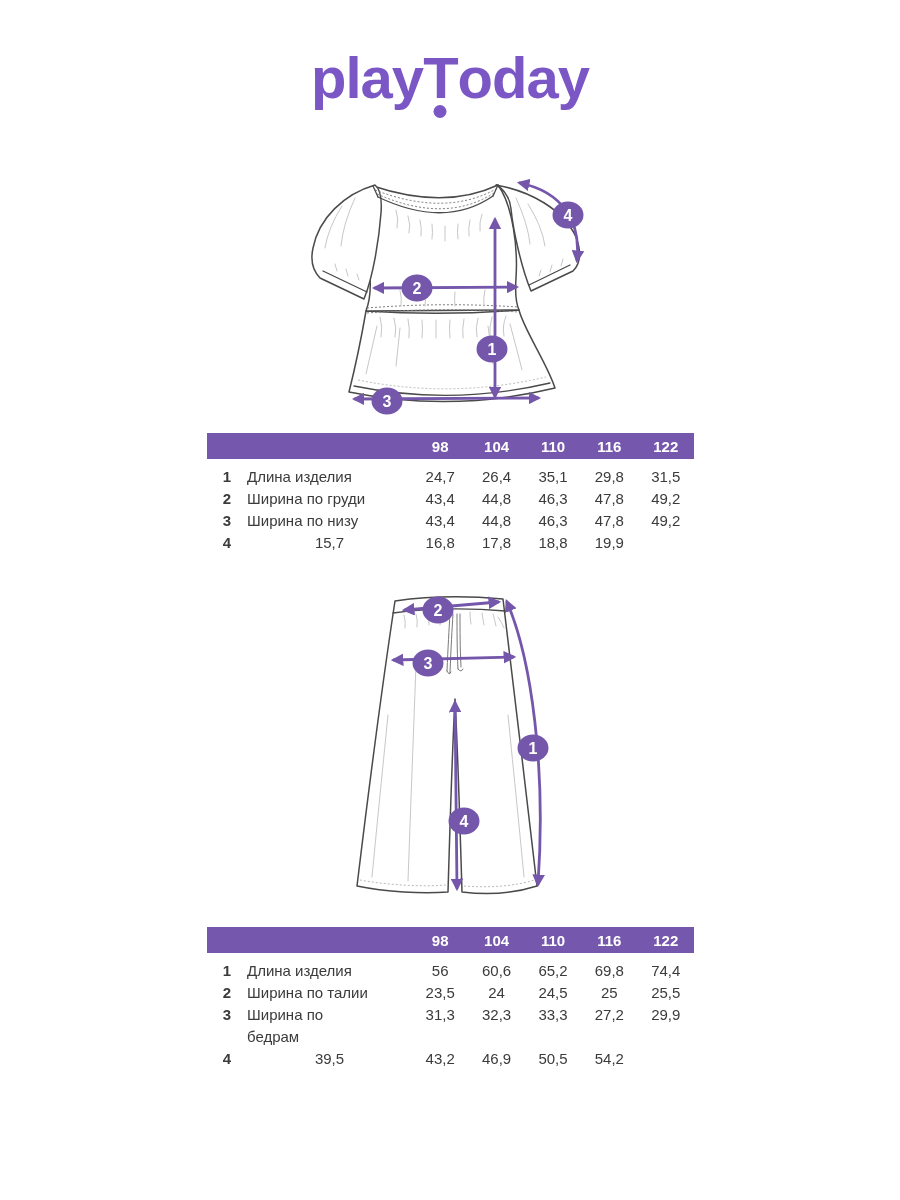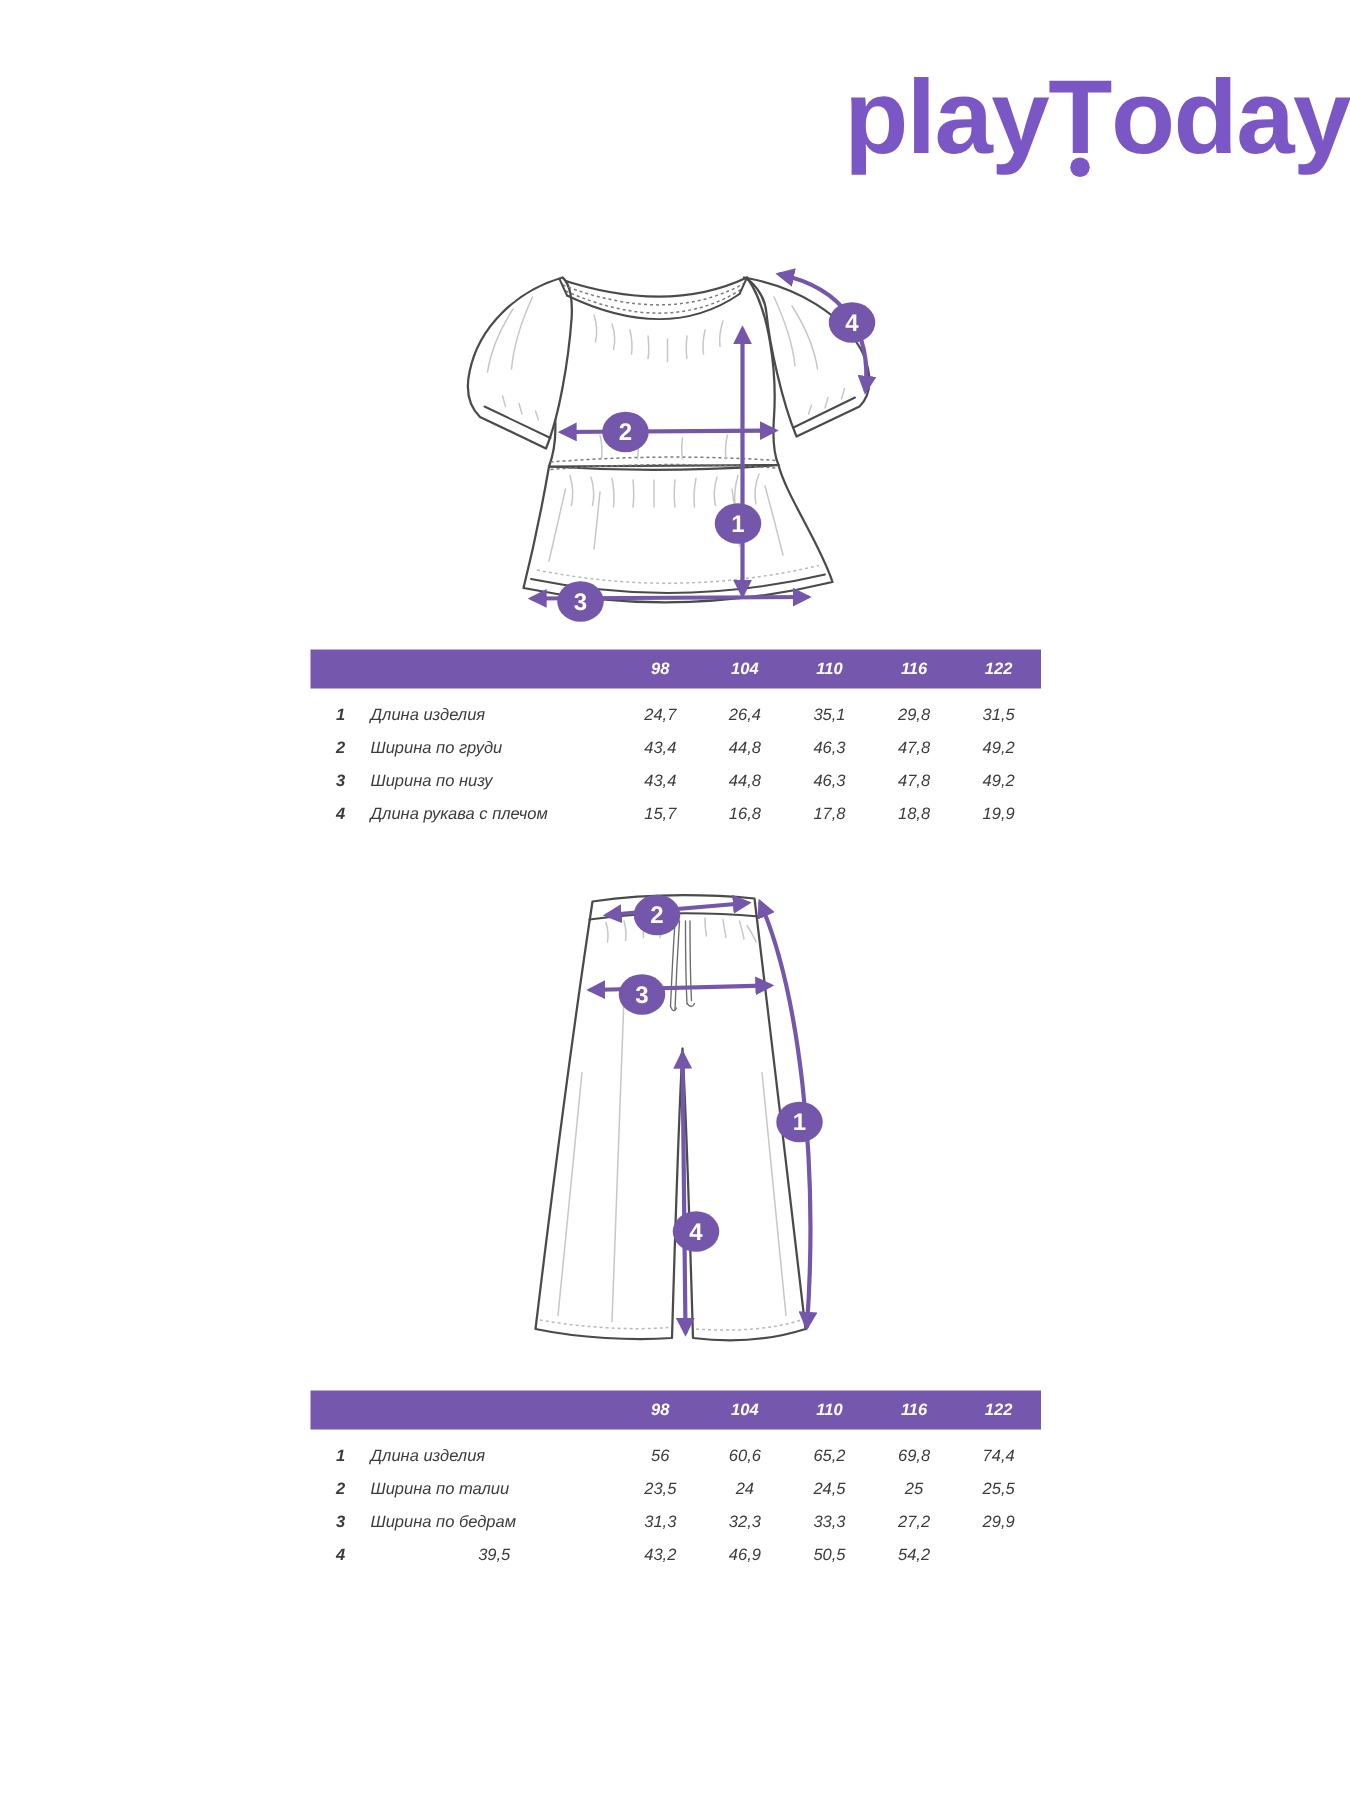--- a/index.html
+++ b/index.html
@@ -10,41 +10,41 @@
     --text:#3b3b3b;
     --outline:#4a4a4a;
     --detail:#c7c7c7;
   }
   *{margin:0;padding:0;box-sizing:border-box;}
   html,body{background:#ffffff;}
   .page{position:relative;width:900px;height:1200px;background:#ffffff;margin:0 auto;overflow:hidden;
         font-family:"Liberation Sans",sans-serif;color:var(--text);}
 
   
-  .logo{position:absolute;top:48px;left:0;width:100%;text-align:right;
-        font-size:70px;font-weight:700;color:var(--logo);line-height:60px;letter-spacing:-1px;}
+  .logo{position:absolute;top:48px;left:0;width:100%;text-align:center;
+        font-size:58px;font-weight:700;color:var(--logo);line-height:60px;letter-spacing:-1px;}
   .logo-t{position:relative;display:inline-block;}
   .logo-dot{position:absolute;left:50%;transform:translateX(-50%);top:57px;width:13px;height:13px;
             border-radius:50%;background:var(--logo);}
 
   
   .diagram{position:absolute;}
   .olf{fill:#ffffff;stroke:var(--outline);stroke-width:1.5;stroke-linejoin:round;}
   .ol{fill:none;stroke:var(--outline);stroke-width:1.3;stroke-linecap:round;}
   .dash{fill:none;stroke:#7a7a7a;stroke-width:1;stroke-dasharray:2 2;}
   .dashlt{fill:none;stroke:#b9b9b9;stroke-width:1;stroke-dasharray:2 2;}
   .dt{fill:none;stroke:var(--detail);stroke-width:1;stroke-linecap:round;}
   .str{fill:none;stroke:#6a6a6a;stroke-width:.9;stroke-linecap:round;}
   .ar{fill:none;stroke:var(--accent);stroke-width:2.8;stroke-linecap:round;}
   .ah{fill:var(--accent);}
   .mc{fill:var(--accent);}
   .mt{fill:#ffffff;font:700 16px "Liberation Sans",sans-serif;text-anchor:middle;}
 
   
-  .size-table{position:absolute;width:487px;font-size:11px;font-style:italic;}
+  .size-table{position:absolute;width:487px;font-size:15px;}
   .thead{display:grid;grid-template-columns:40px 165px repeat(5,56.4px);height:26px;align-items:center;
          background:var(--headerbg);color:var(--headertext);font-weight:700;}
   .th{text-align:center;}
   .tbody{margin-top:7px;}
   .trow{display:grid;grid-template-columns:40px 165px repeat(5,56.4px);line-height:22px;}
   .td-num{text-align:center;font-weight:700;}
   .td-label{padding-right:34px;}
   .td-val{text-align:center;}
 </style>
 </head>
@@ -196,21 +196,20 @@
         <div class="td-num">3</div>
         <div class="td-label">Ширина по низу</div>
         <div class="td-val">43,4</div>
         <div class="td-val">44,8</div>
         <div class="td-val">46,3</div>
         <div class="td-val">47,8</div>
         <div class="td-val">49,2</div>
       </div>
       <div class="trow">
         <div class="td-num">4</div>
-        <div class="td-label">Длина рукава с плечом</div>
         <div class="td-val">15,7</div>
         <div class="td-val">16,8</div>
         <div class="td-val">17,8</div>
         <div class="td-val">18,8</div>
         <div class="td-val">19,9</div>
       </div>
     </div>
   </div>
 
   <svg class="diagram" style="left:330px;top:585px;" width="260" height="335" viewBox="0 0 260 335">

